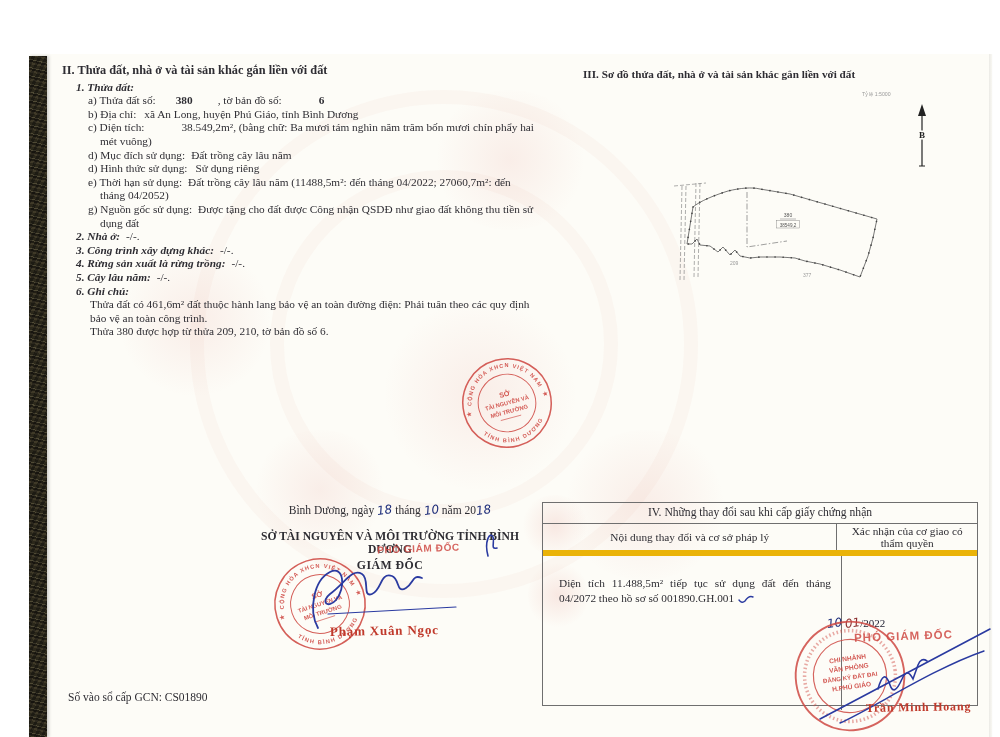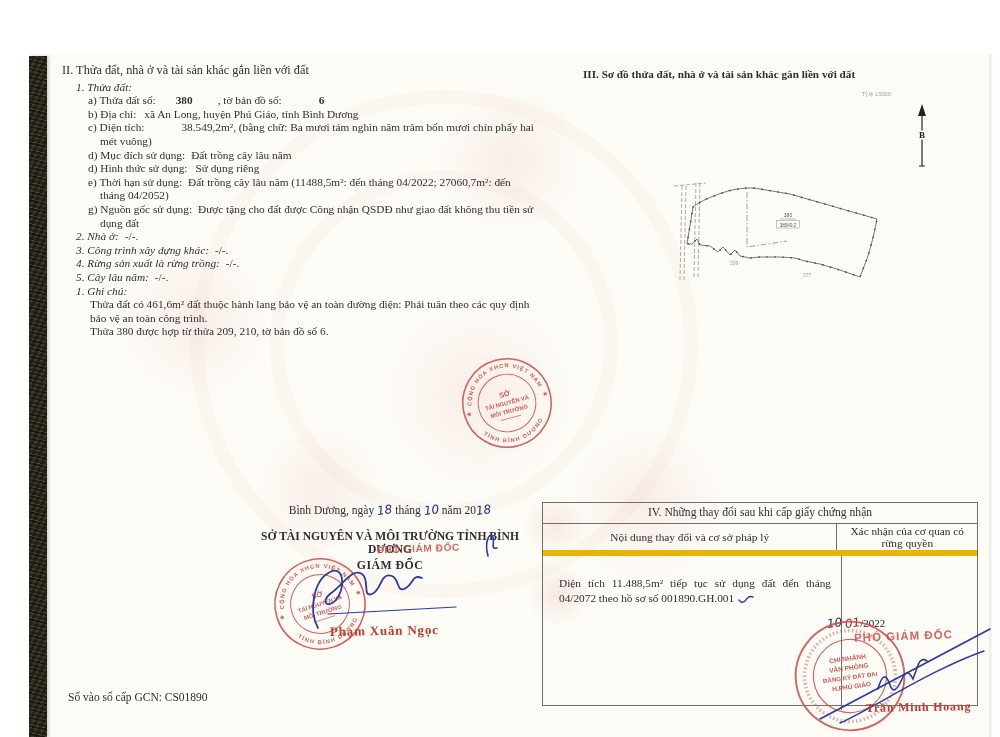--- a/index.html
+++ b/index.html
@@ -17,22 +17,22 @@
         repeating-linear-gradient(-64deg,rgba(130,125,100,.55) 0 3px,rgba(20,18,12,.55) 3px 6px);
       background-blend-mode:multiply;box-shadow:2px 0 3px rgba(0,0,0,.18);}
   
   .wm{border-radius:50%;pointer-events:none;}
   .wm-ring{border:14px solid rgba(214,130,120,.05);}
   .wm-blob{background:radial-gradient(circle, rgba(224,140,130,.13), rgba(224,140,130,0) 70%);}
   .wm-blob2{background:radial-gradient(circle, rgba(228,150,140,.20), rgba(228,150,140,0) 70%);}
   
   .sec2{left:62px;top:64px;width:474px;font-size:11.3px;line-height:13.6px;}
   .sec2 p{margin:0;}
-  .h2t{font-weight:normal;font-size:12.3px;margin-bottom:3px !important;}
-  .bi{font-weight:normal;font-style:italic;}
+  .h2t{font-weight:bold;font-size:12.3px;margin-bottom:3px !important;}
+  .bi{font-weight:bold;font-style:italic;}
   .b{font-weight:bold;}
   .ln{padding-left:38px;text-indent:-12px;}
   .itm{padding-left:14px;}
   .note{padding-left:28px;}
   .gap8{display:inline-block;width:8px;}  .gap20{display:inline-block;width:20px;}
   .gap25{display:inline-block;width:25px;} .gap37{display:inline-block;width:37px;}
   .gap6{display:inline-block;width:6px;}
   
   .sec3-title{left:583px;top:68px;width:330px;font-weight:bold;font-size:11.2px;}
   
@@ -86,21 +86,21 @@
     <p class="ln"><span>b) Địa chỉ:</span><span class="gap8"></span><span>xã An Long, huyện Phú Giáo, tỉnh Bình Dương</span></p>
     <p class="ln"><span>c) Diện tích:</span><span class="gap37"></span><span>38.549,2m²</span><span>, (bằng chữ: Ba mươi tám nghìn năm trăm bốn mươi chín phẩy hai mét vuông)</span></p>
     <p class="ln"><span>d) Mục đích sử dụng:</span><span class="gap6"></span><span>Đất trồng cây lâu năm</span></p>
     <p class="ln"><span>d) Hình thức sử dụng:</span><span class="gap8"></span><span>Sử dụng riêng</span></p>
     <p class="ln"><span>e) Thời hạn sử dụng:</span><span class="gap6"></span><span>Đất trồng cây lâu năm (11488,5m²: đến tháng 04/2022; 27060,7m²: đến tháng 04/2052)</span></p>
     <p class="ln"><span>g) Nguồn gốc sử dụng:</span><span class="gap6"></span><span>Được tặng cho đất được Công nhận QSDĐ như giao đất không thu tiền sử dụng đất</span></p>
     <p class="itm"><span class="bi">2. Nhà ở:</span><span class="gap6"></span><span>-/-.</span></p>
     <p class="itm"><span class="bi">3. Công trình xây dựng khác:</span><span class="gap6"></span><span>-/-.</span></p>
     <p class="itm"><span class="bi">4. Rừng sản xuất là rừng trồng:</span><span class="gap6"></span><span>-/-.</span></p>
     <p class="itm"><span class="bi">5. Cây lâu năm:</span><span class="gap6"></span><span>-/-.</span></p>
-    <p class="itm bi">1. Ghi chú:</p>
+    <p class="itm bi">6. Ghi chú:</p>
     <p class="note">Thửa đất có 461,6m² đất thuộc hành lang bảo vệ an toàn đường điện: Phải tuân theo các quy định bảo vệ an toàn công trình.</p>
     <p class="note">Thửa 380 được hợp từ thửa 209, 210, tờ bản đồ số 6.</p>
   </div>
 
   <div class="abs sec3-title">III. Sơ đồ thửa đất, nhà ở và tài sản khác gắn liền với đất</div>
 
   <svg class="abs" style="left:640px;top:80px;" width="360" height="220" viewBox="0 0 360 220">
     <text x="222" y="16" font-size="5.2" fill="#9a9a9a" font-family="Liberation Sans, sans-serif">Tỷ lệ 1:5000</text>
 
     <g>
@@ -199,21 +199,21 @@
   <svg class="abs sig-svg" style="left:300px;top:550px;" width="170" height="85" viewBox="0 0 170 85">
     <path d="M18,78 C8,60 14,30 30,22 C44,15 46,38 36,50 C28,59 20,52 30,44 C45,33 52,18 62,24 C70,29 62,48 72,44 C82,40 80,22 92,26 C100,29 96,44 106,38 C114,33 112,24 122,28" stroke-width="1.8"></path>
     <path d="M28,64 L156,57" stroke-width="1.2"></path>
   </svg>
   <div class="abs name-red" style="left:330px;top:623px;">Phạm Xuân Ngọc</div>
 
   <div class="abs tbl">
     <div class="titlerow">IV. Những thay đổi sau khi cấp giấy chứng nhận</div>
     <div class="hdr">
       <div class="c1">Nội dung thay đổi và cơ sở pháp lý</div>
-      <div class="c2">Xác nhận của cơ quan có rừng quyền</div>
+      <div class="c2">Xác nhận của cơ giao có thẩm quyền</div>
     </div>
     <div class="bodyrow">
       <div class="c1">
         <span>Diện tích 11.488,5m² tiếp tục sử dụng đất đến tháng 04/2072 theo hồ sơ số 001890.GH.001</span>
         <svg class="small-mark" width="18" height="12" viewBox="0 0 18 12" style="vertical-align:-2px">
           <path d="M2,8 q3,4 6,1 q4,-6 8,-4" stroke-width="1.4"></path>
         </svg>
       </div>
       <div class="c2">
         <div class="abs" style="left:-15px;top:60px;width:120px;font-size:11px;color:#223;">

